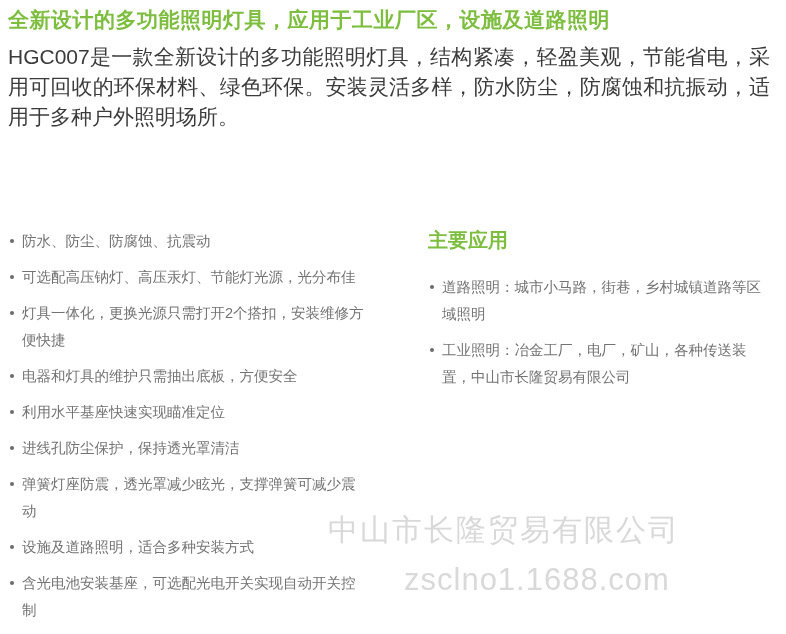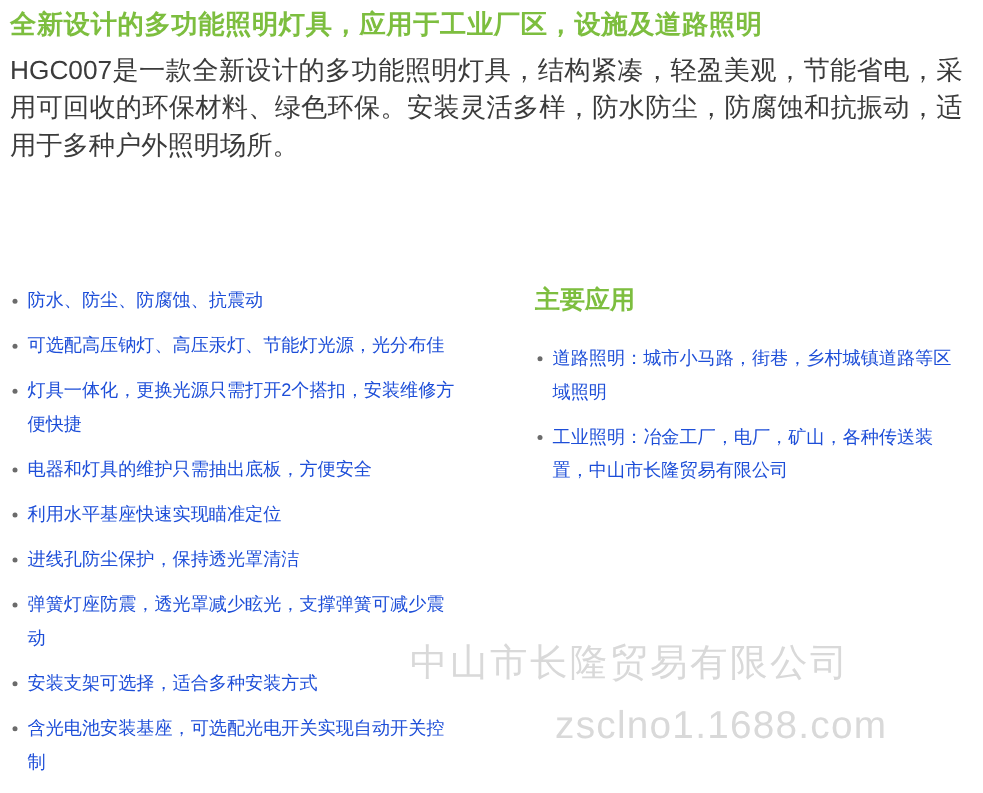--- a/index.html
+++ b/index.html
@@ -69,21 +69,21 @@
   ul.bullets {
     list-style: none;
     margin: 0;
     padding: 0;
   }
   ul.bullets li {
     position: relative;
     padding-left: 14px;
     font-size: 14.5px;
     line-height: 27px;
-    color: #1d4ed8;
+    color: #737373;
     margin-bottom: 9px;
   }
   ul.bullets li::before {
     content: "";
     position: absolute;
     left: 2px;
     top: 11px;
     width: 4px;
     height: 4px;
     background: #6b6b6b;
@@ -102,42 +102,41 @@
   }
   .wm-1 {
     left: 328px;
     top: 510px;
   }
   .wm-2 {
     left: 404px;
     top: 562px;
     font-size: 31px;
     letter-spacing: 1px;
-    margin-left: 40px;
   }
 </style>
 </head>
 <body>
 
 <div class="page">
 
   <div class="headline">全新设计的多功能照明灯具，应用于工业厂区，设施及道路照明</div>
 
   <div class="intro">HGC007是一款全新设计的多功能照明灯具，结构紧凑，轻盈美观，节能省电，采用可回收的环保材料、绿色环保。安装灵活多样，防水防尘，防腐蚀和抗振动，适用于多种户外照明场所。</div>
 
   <div class="col col-left">
     <ul class="bullets">
       <li>防水、防尘、防腐蚀、抗震动</li>
       <li>可选配高压钠灯、高压汞灯、节能灯光源，光分布佳</li>
       <li>灯具一体化，更换光源只需打开2个搭扣，安装维修方便快捷</li>
       <li>电器和灯具的维护只需抽出底板，方便安全</li>
       <li>利用水平基座快速实现瞄准定位</li>
       <li>进线孔防尘保护，保持透光罩清洁</li>
       <li>弹簧灯座防震，透光罩减少眩光，支撑弹簧可减少震动</li>
-      <li>安装支架可选择，适合多种安装方式</li>
+      <li>设施及道路照明，适合多种安装方式</li>
       <li>含光电池安装基座，可选配光电开关实现自动开关控制</li>
     </ul>
   </div>
 
   <div class="col col-right">
     <div class="col-title">主要应用</div>
     <ul class="bullets">
       <li>道路照明：城市小马路，街巷，乡村城镇道路等区域照明</li>
       <li>工业照明：冶金工厂，电厂，矿山，各种传送装置，中山市长隆贸易有限公司</li>
     </ul>

